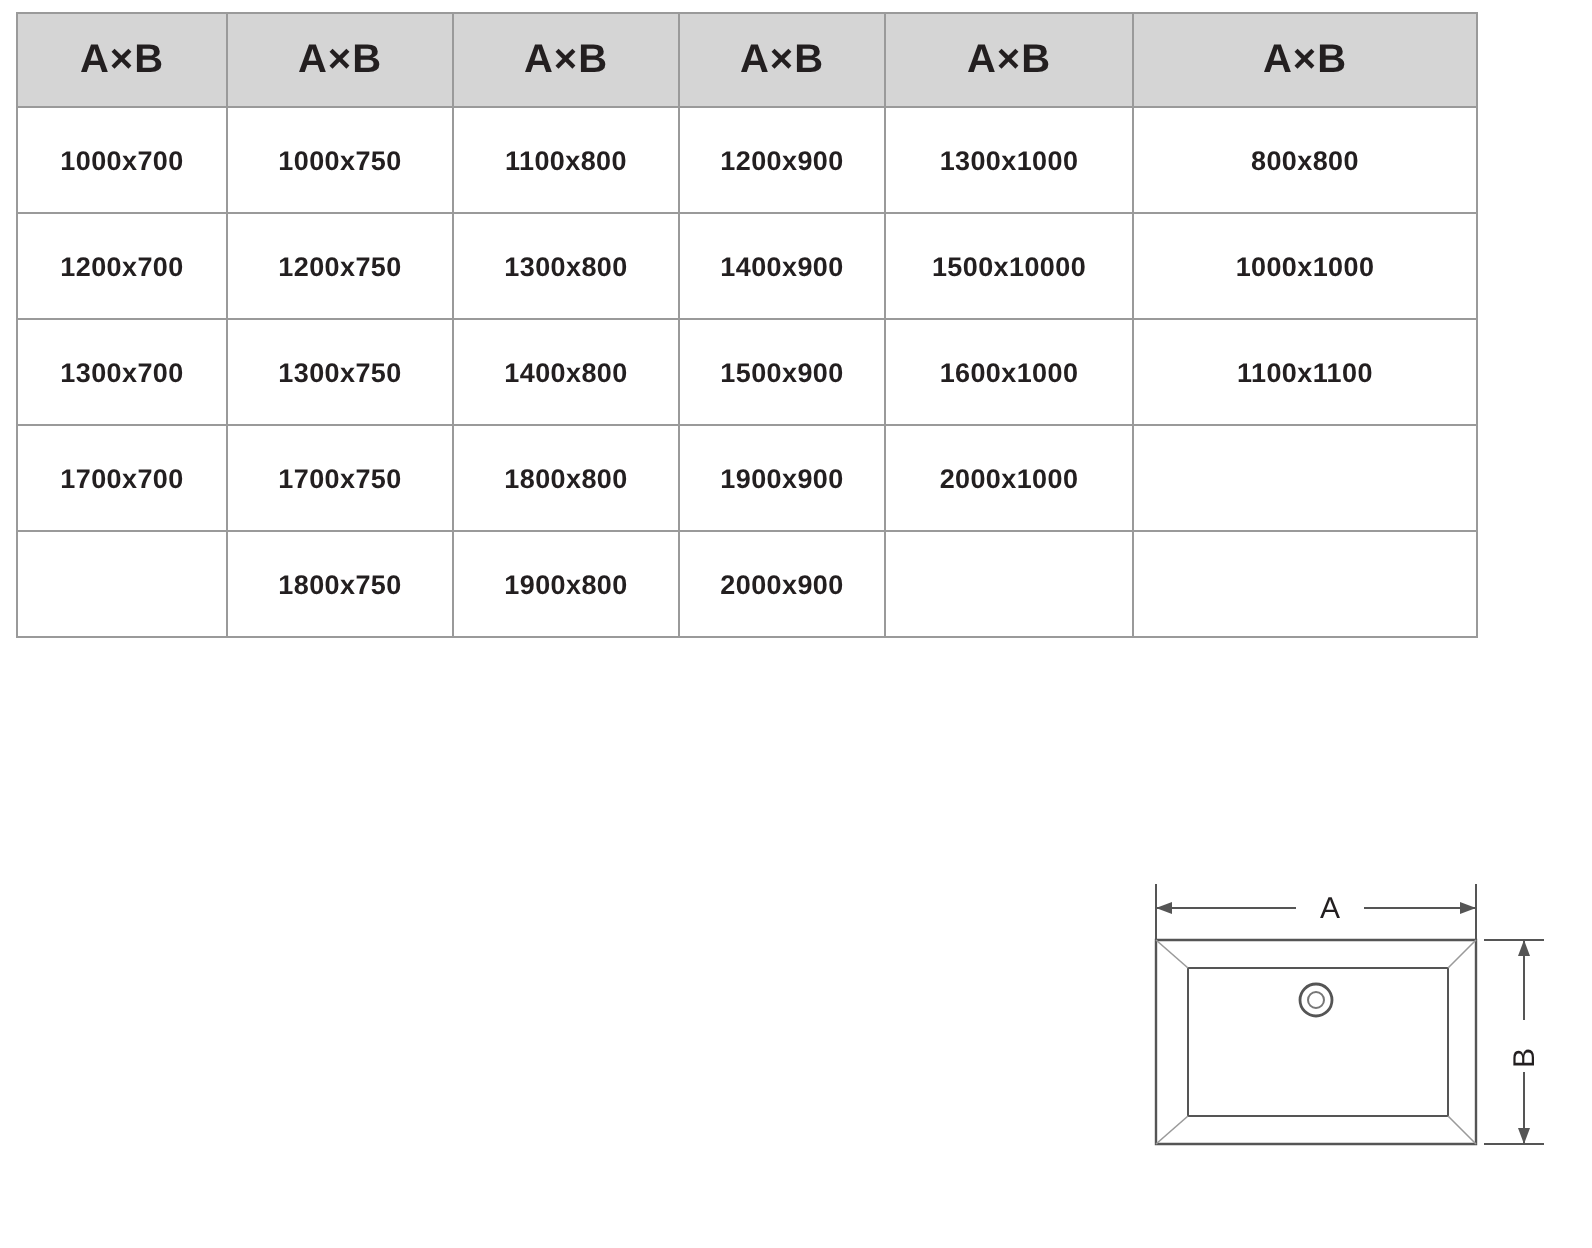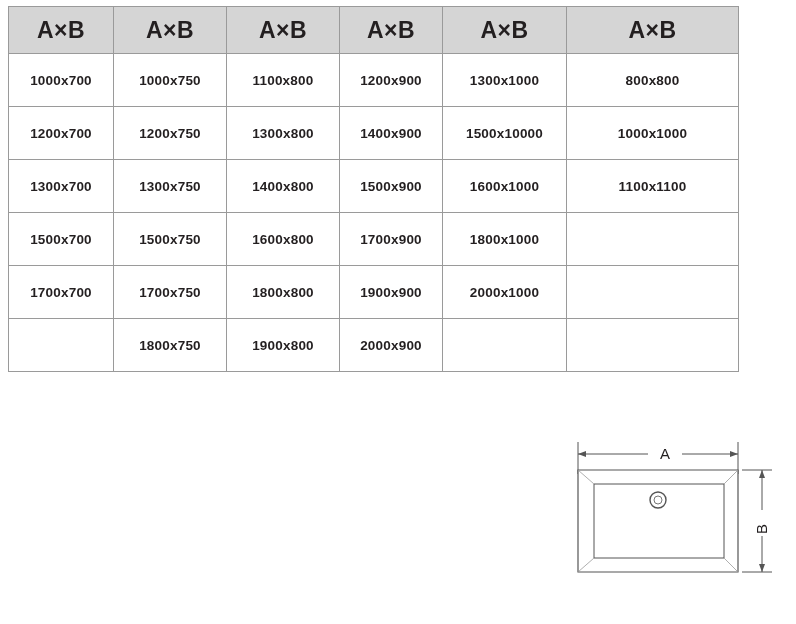--- a/index.html
+++ b/index.html
@@ -42,21 +42,21 @@
     font-weight: bold;
     height: 52px;
     padding: 0;
     color: #231f20;
     background: #ffffff;
     letter-spacing: 0.2px;
   }
 
   table.size-table thead th {
     background: #d5d5d5;
-    font-size: 23px;
+    font-size: 20px;
     font-weight: bold;
     height: 46px;
     letter-spacing: 0.5px;
   }
 
   table.size-table td.empty {
     color: transparent;
   }
 
   
@@ -122,28 +122,20 @@
       </tr>
       <tr>
         <td>1300x700</td>
         <td>1300x750</td>
         <td>1400x800</td>
         <td>1500x900</td>
         <td>1600x1000</td>
         <td>1100x1100</td>
       </tr>
       <tr>
-        <td>1500x700</td>
-        <td>1500x750</td>
-        <td>1600x800</td>
-        <td>1700x900</td>
-        <td>1800x1000</td>
-        <td class="empty"></td>
-      </tr>
-      <tr>
         <td>1700x700</td>
         <td>1700x750</td>
         <td>1800x800</td>
         <td>1900x900</td>
         <td>2000x1000</td>
         <td class="empty"></td>
       </tr>
       <tr>
         <td class="empty"></td>
         <td>1800x750</td>

